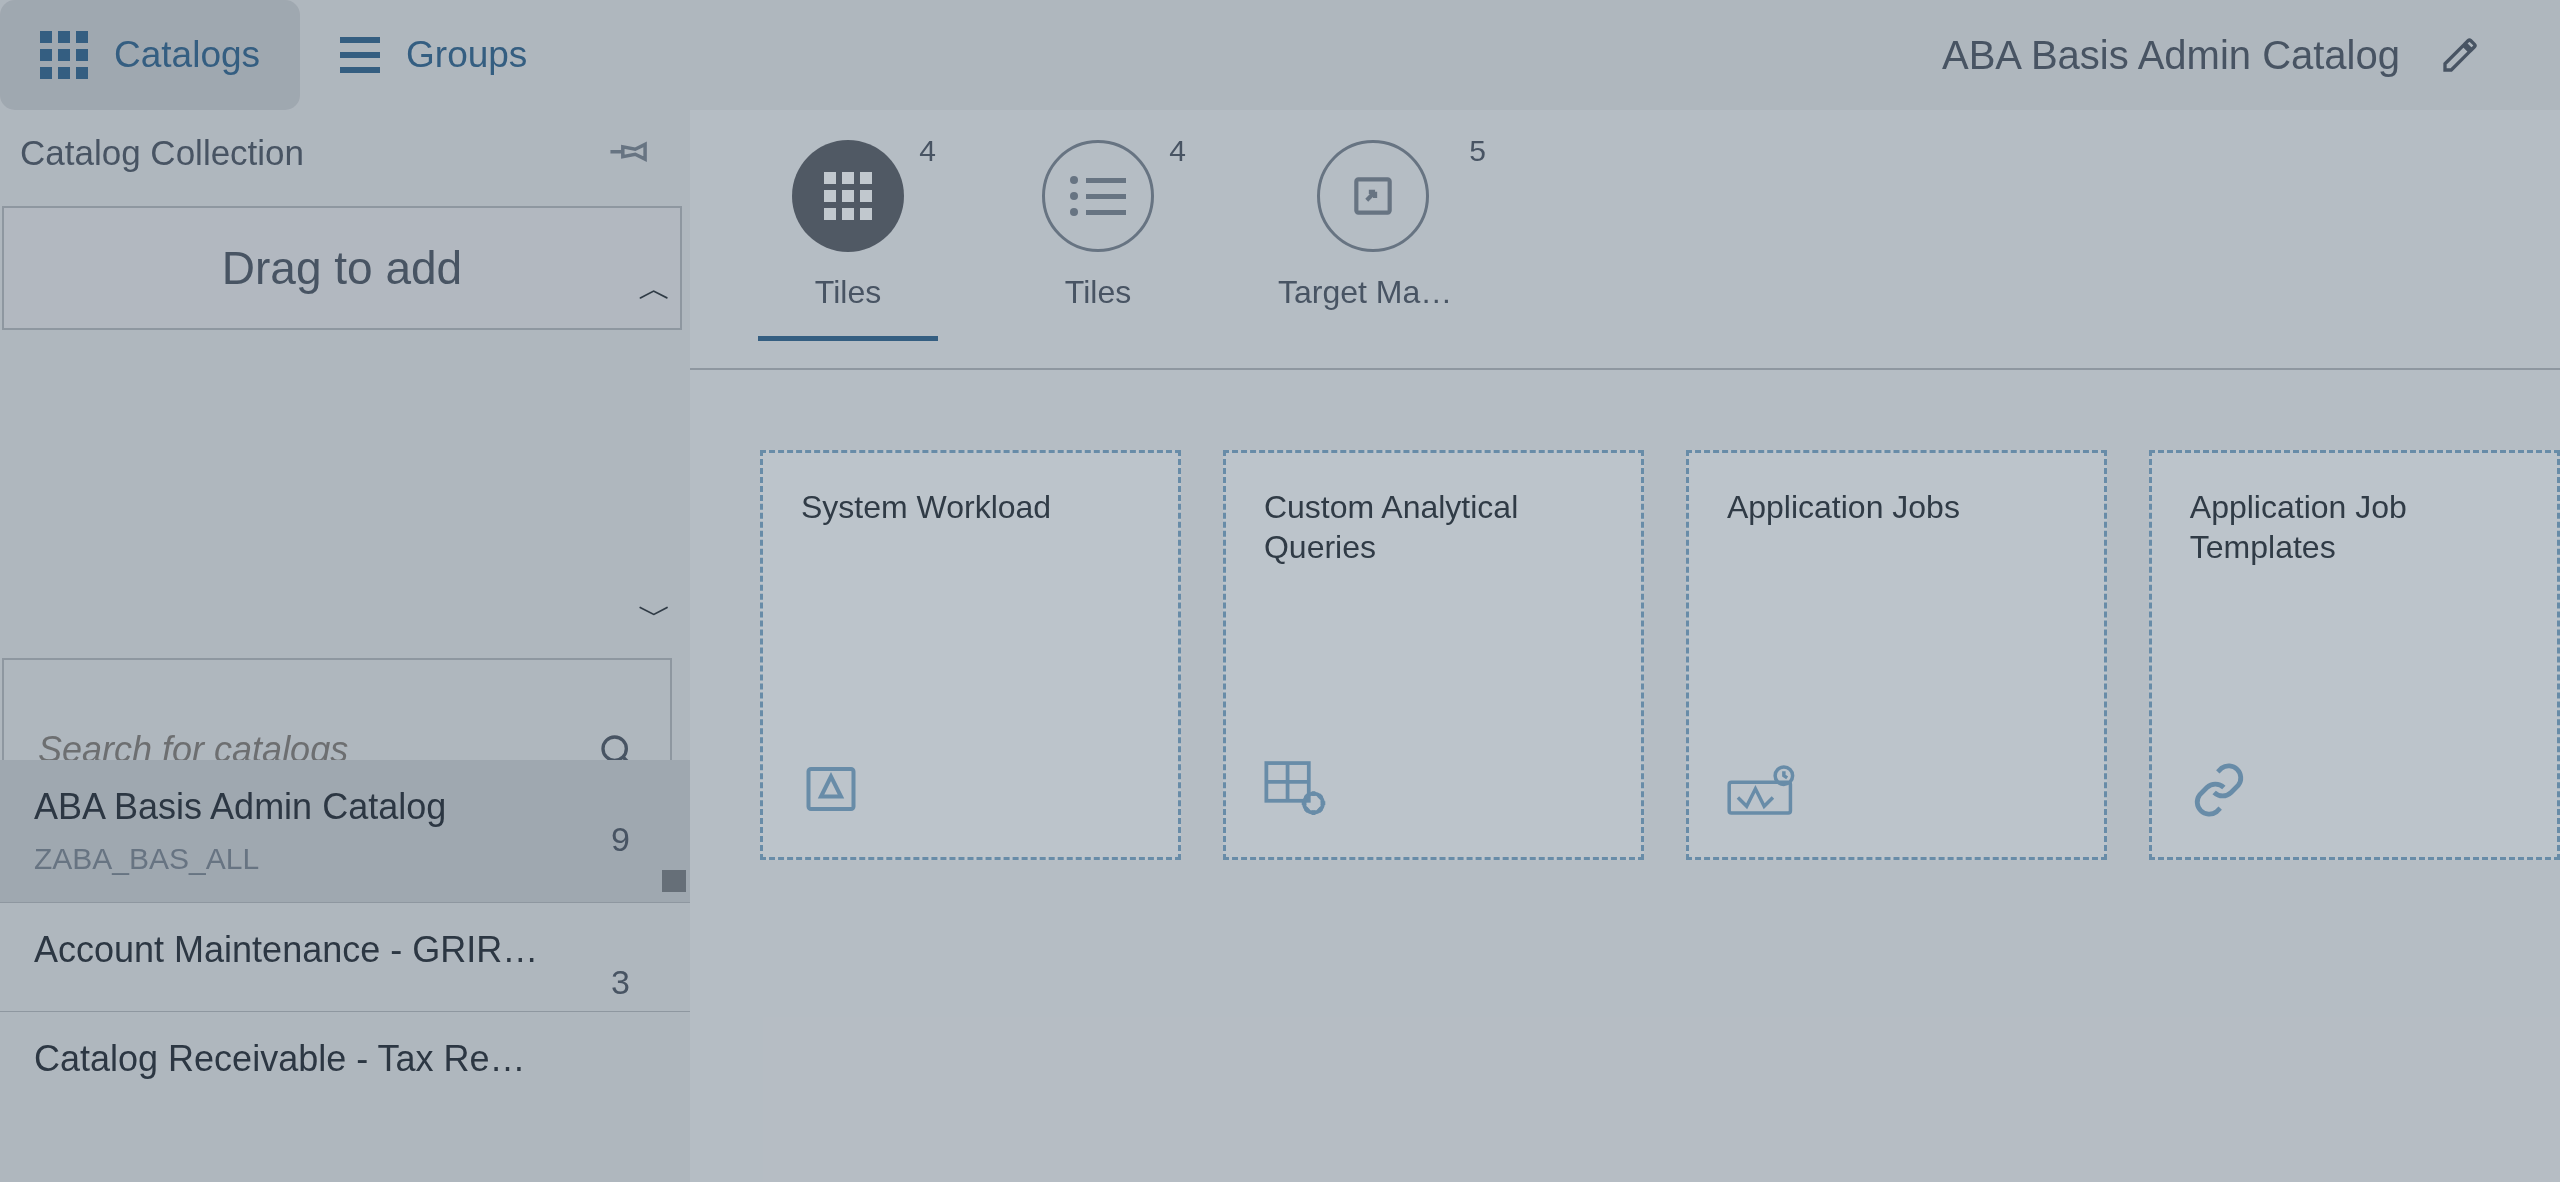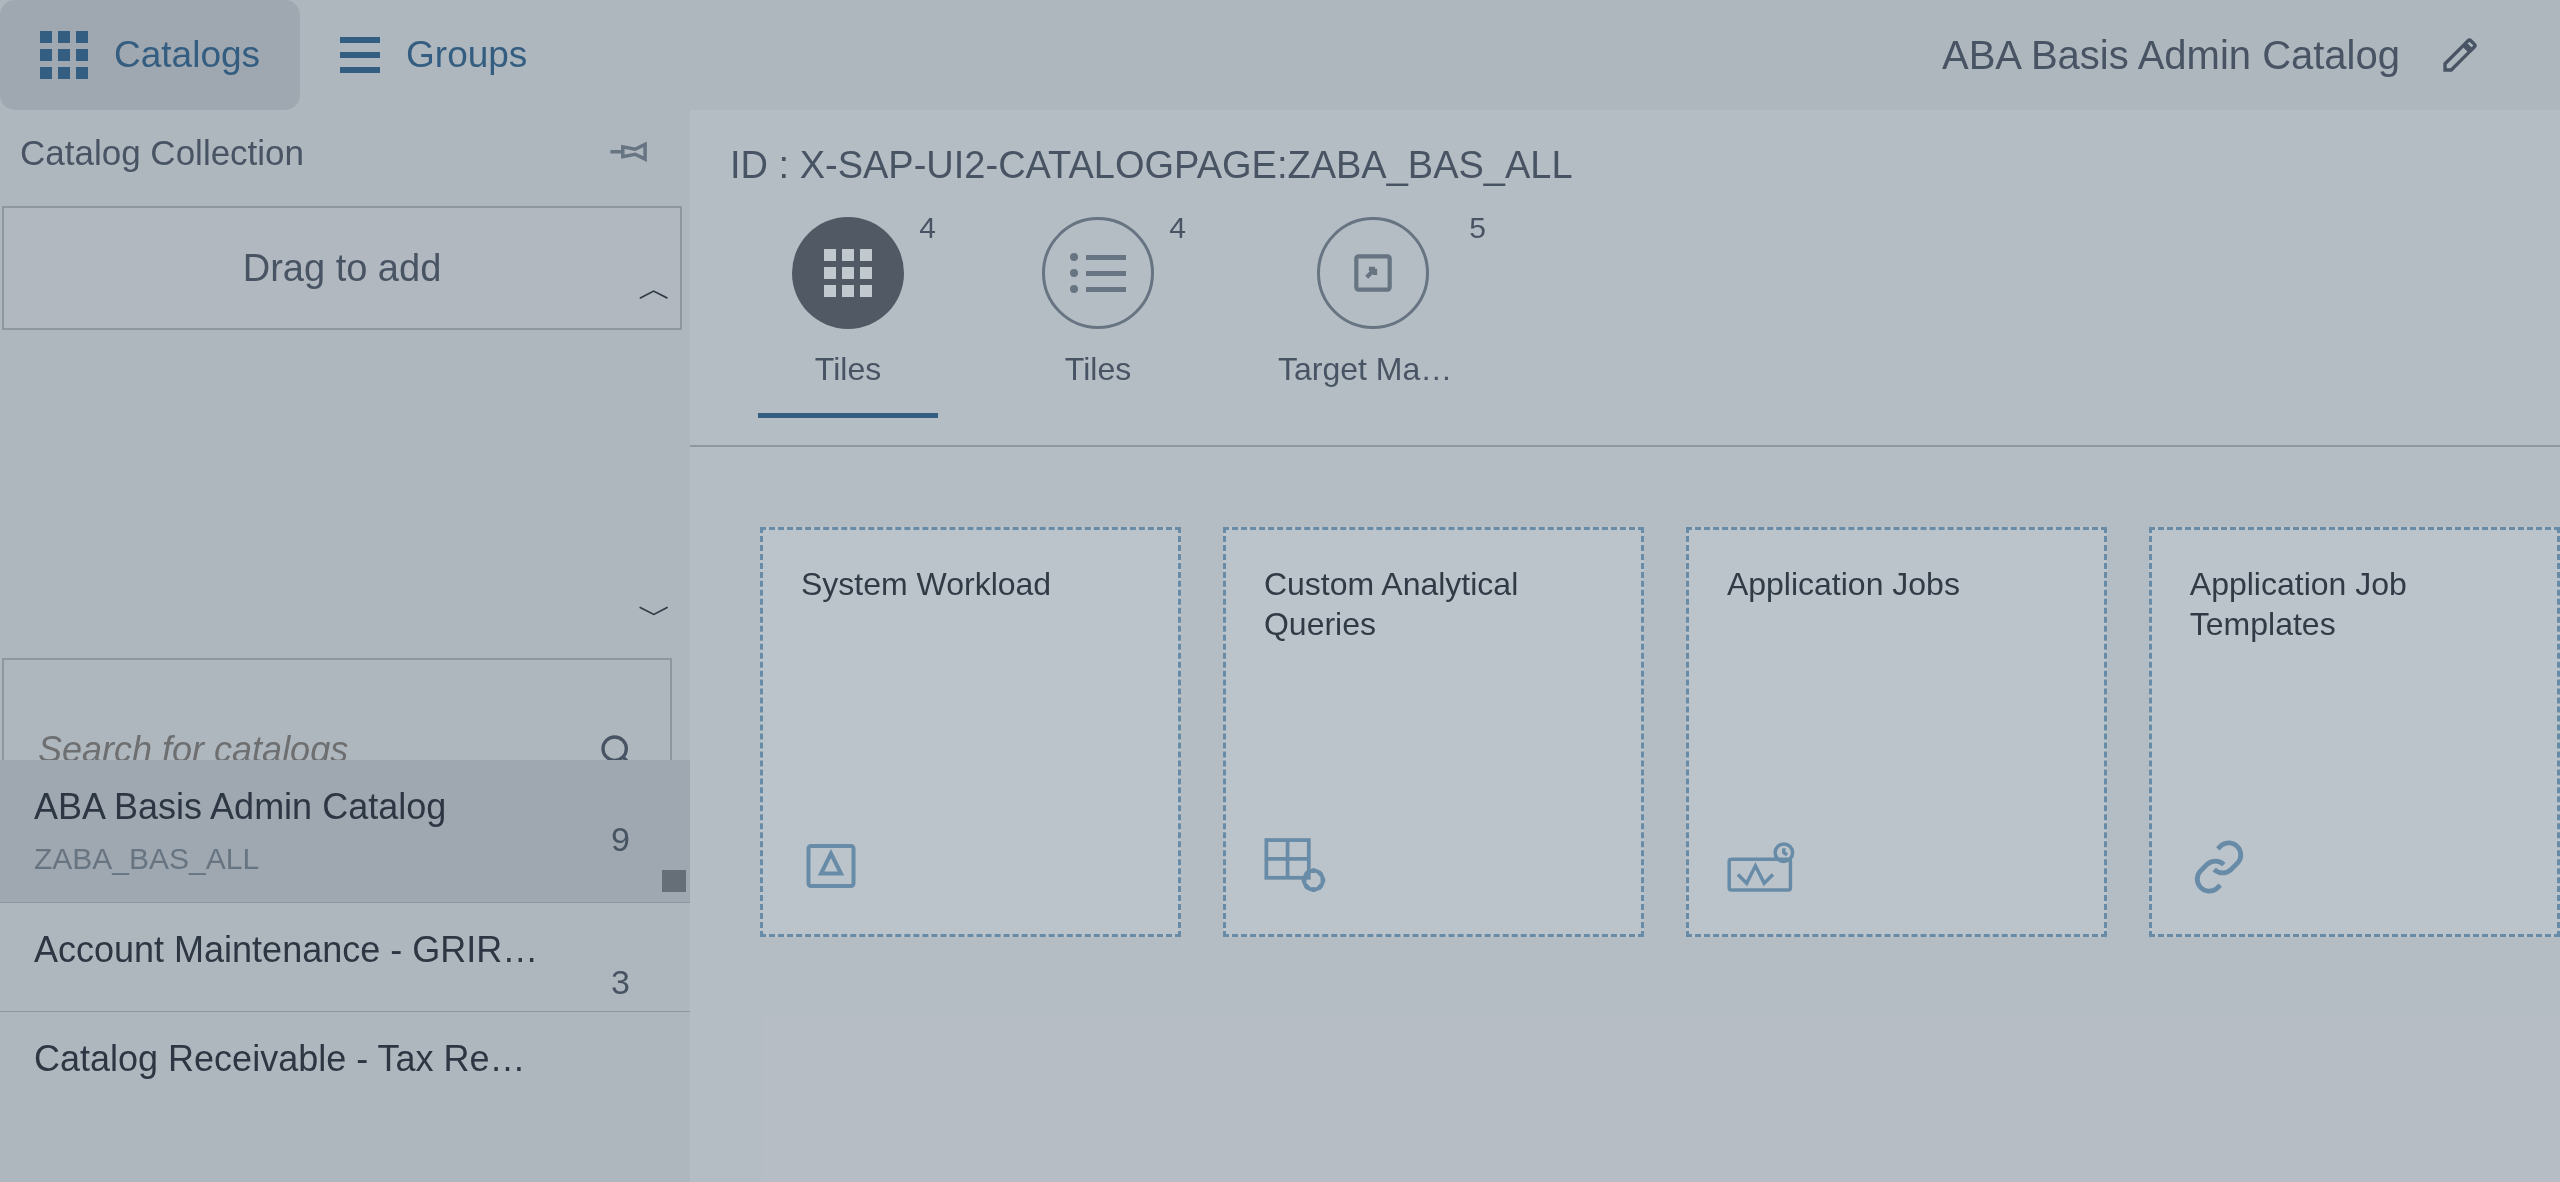--- a/index.html
+++ b/index.html
@@ -25,21 +25,21 @@
   .tab .icn{display:inline-flex;align-items:center;justify-content:center;}
   .dots9{display:grid;grid-template-columns:repeat(3,12px);grid-template-rows:repeat(3,12px);gap:6px;}
   .dots9 span{width:12px;height:12px;background:var(--accent);}
   .hamburger{display:flex;flex-direction:column;gap:9px;}
   .hamburger span{width:40px;height:6px;background:var(--accent);}
   .topbar-right{margin-left:auto;display:flex;align-items:center;gap:40px;padding-right:80px;font-size:40px;color:var(--fg-muted);}
   
   .left{position:absolute;left:0;top:110px;bottom:0;width:690px;background:var(--bg-panel);display:flex;flex-direction:column;}
   .title-row{display:flex;align-items:center;padding:22px 20px;font-size:35px;color:var(--fg-muted);gap:38px;}
   .title-row .pin{margin-left:auto;margin-right:20px;}
-  .dragbox{margin:10px 8px 0 2px;height:124px;border:2px solid var(--divider);display:flex;align-items:center;justify-content:center;font-size:38px;color:var(--fg-muted);background:rgba(255,255,255,0.05);}
+  .dragbox{margin:10px 8px 0 2px;height:124px;border:2px solid var(--divider);display:flex;align-items:center;justify-content:center;font-size:46px;color:var(--fg-muted);background:rgba(255,255,255,0.05);}
   .chev{position:absolute;right:18px;font-size:34px;color:#2f3a44;user-select:none;}
   .chev.up1{top:156px;}
   .chev.dn1{top:482px;}
   .search-wrap{position:absolute;left:2px;right:18px;top:548px;height:116px;border:2px solid var(--divider);display:flex;align-items:flex-end;padding:0 32px;font-size:36px;color:var(--fg-soft);}
   .search-wrap input{flex:1;border:0;background:transparent;outline:0;font-size:36px;font-style:italic;color:var(--fg-soft);}
   .search-wrap .mag{margin-left:auto;}
   .catalog-list{position:absolute;left:0;right:0;top:650px;bottom:0;overflow:hidden;}
   .cat{position:relative;padding:26px 30px 26px 34px;border-bottom:1px solid var(--divider);}
   .cat.selected{background:var(--bg-deep);}
   .cat .name{font-size:36px;color:#2b3540;margin-bottom:14px;white-space:nowrap;overflow:hidden;text-overflow:ellipsis;padding-right:80px;}
@@ -153,21 +153,20 @@
       <div class="count">3</div>
     </div>
     <div class="cat" style="border-bottom:0;">
       <div class="name">Catalog Receivable - Tax Re…</div>
     </div>
   </div>
   <div class="list-scroll-thumb"></div>
 </div>
 
 <div class="main">
-  <div class="id-line">ID : X-SAP-UI2-CATALOGPAGE:ZABA_BAS_ALL</div>
 
   <div class="view-tabs">
     <div class="vtab selected">
       <span class="vcount">4</span>
       <div class="vcircle filled">
         <span class="grid9w">
             <span></span>
             <span></span>
             <span></span>
             <span></span>

